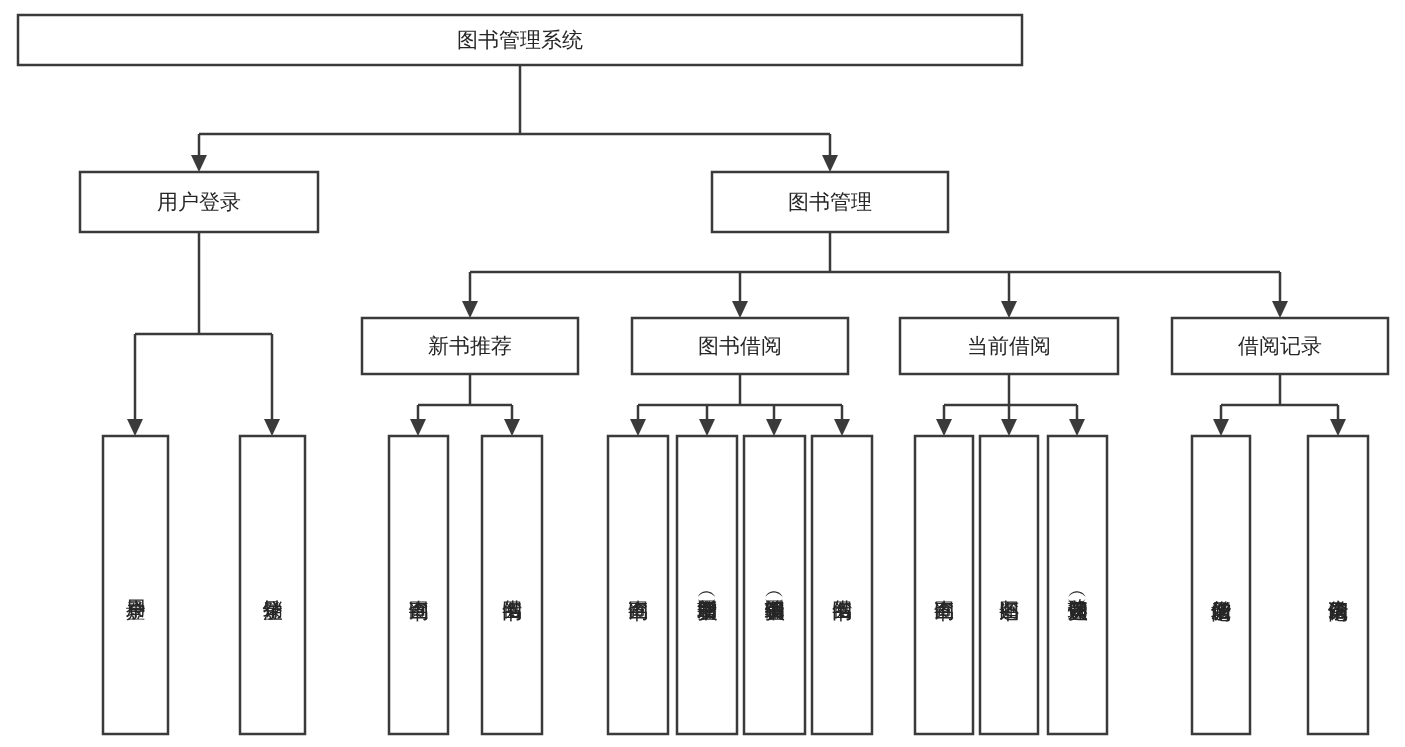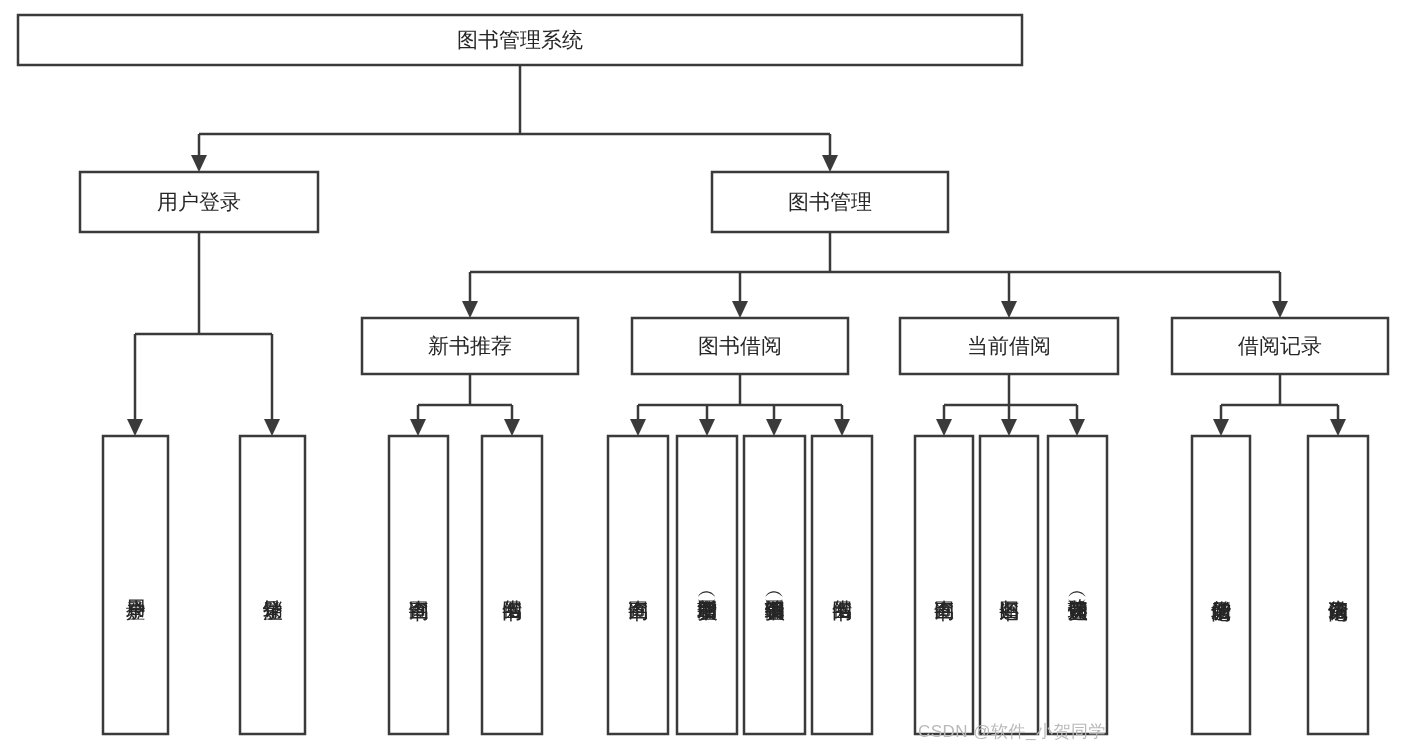--- a/index.html
+++ b/index.html
@@ -217,14 +217,13 @@
         <g>
           <rect x="1192" y="436" width="58" height="298" class="node-box leaf"></rect>
           <foreignObject x="1193" y="438" width="56" height="294" class="leaf-label-fo"><div xmlns="http://www.w3.org/1999/xhtml" class="vlabel">新增借阅记录</div></foreignObject>
         </g>
         <g>
           <rect x="1308" y="436" width="60" height="298" class="node-box leaf"></rect>
           <foreignObject x="1309" y="438" width="58" height="294" class="leaf-label-fo"><div xmlns="http://www.w3.org/1999/xhtml" class="vlabel">查询借阅记录</div></foreignObject>
         </g>
       </g>
   </svg>
-  <div class="watermark">CSDN @软件_小贺同学</div>
 </div>
 
 </body></html>

